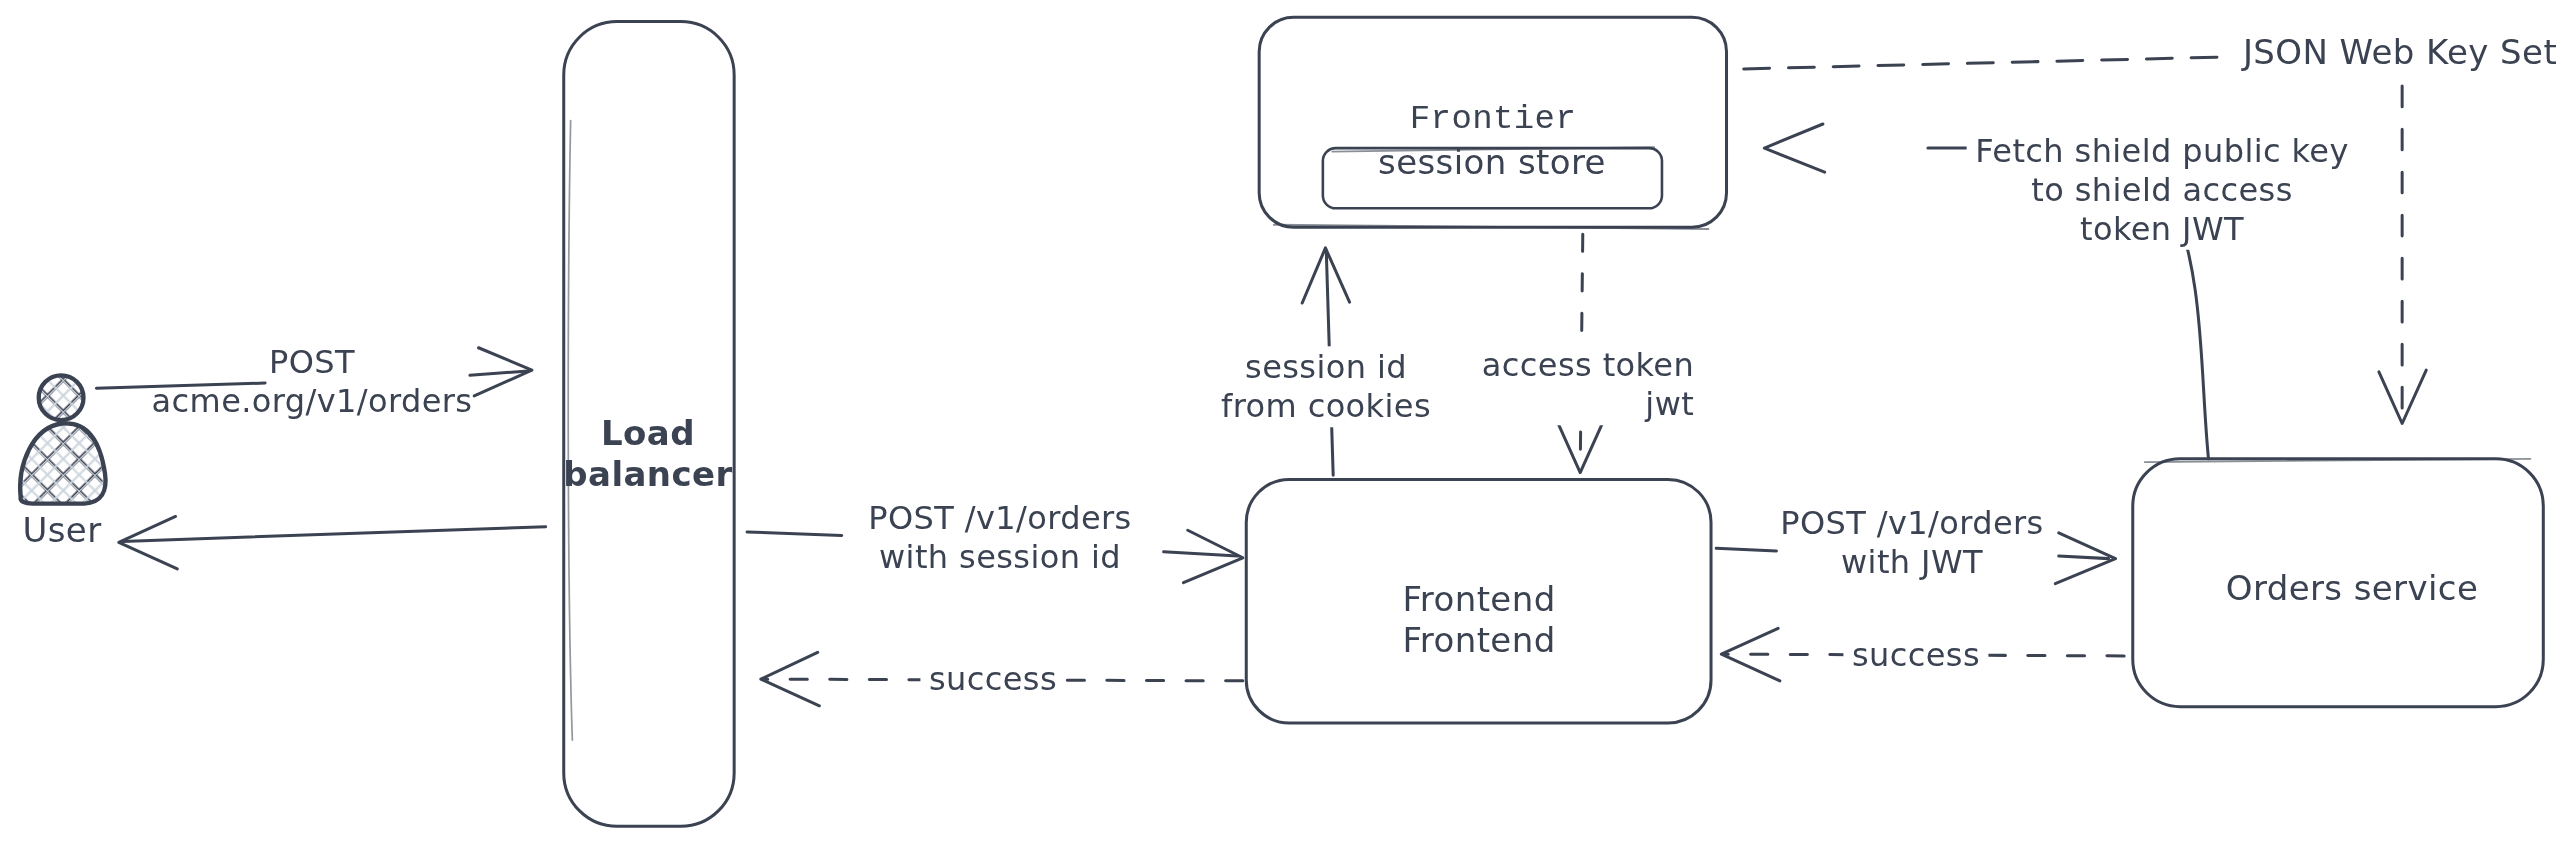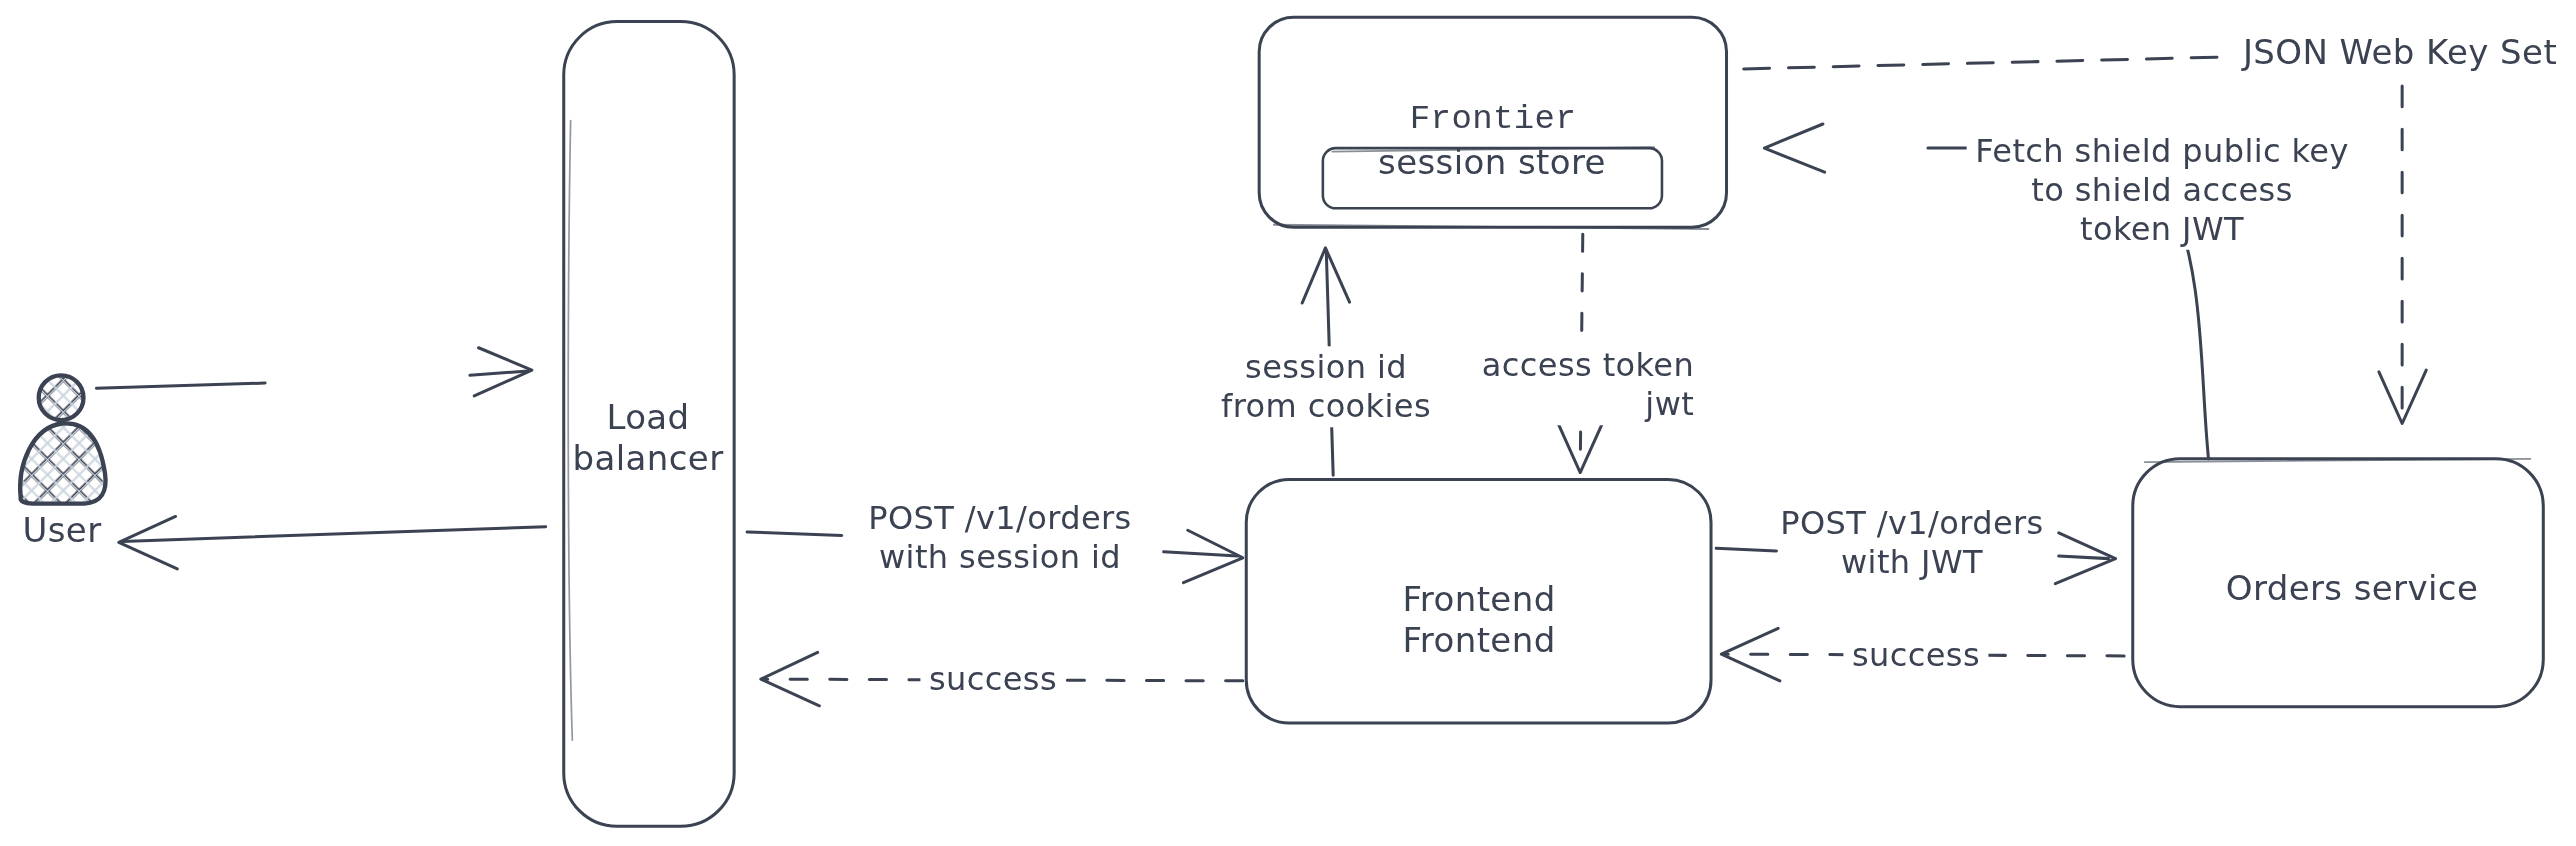--- a/index.html
+++ b/index.html
@@ -101,22 +101,26 @@
     </g>
 
     <g>
       <path d="M2566 533 C 2556 432, 2562 322, 2522 228 C 2498 172, 2392 173, 2296 172 L 2240 172"></path>
       <polyline points="2118,144 2050,172 2120,200"></polyline>
     </g>
   </svg>
 
   <div class="lbl node" style="left:62px;top:531px;">User</div>
 
+  <div class="lbl" style="left:312px;top:382px;">
+    <span class="ln">POST</span>
+    <span class="ln">acme.org/v1/orders</span>
+  </div>
 
-  <div class="lbl node" style="left:648px;top:438px;">
+  <div class="lbl node" style="left:648px;top:454px;font-weight:bold;">
     <span class="ln">Load</span>
     <span class="ln">balancer</span>
   </div>
 
   <div class="lbl node" style="left:1493px;top:120px;font-family:Liberation Mono, monospace;">Frontier</div>
 
   <div class="lbl node" style="left:1492px;top:163px;">session store</div>
 
   <div class="lbl" style="left:1000px;top:538px;">
     <span class="ln">POST /v1/orders</span>

